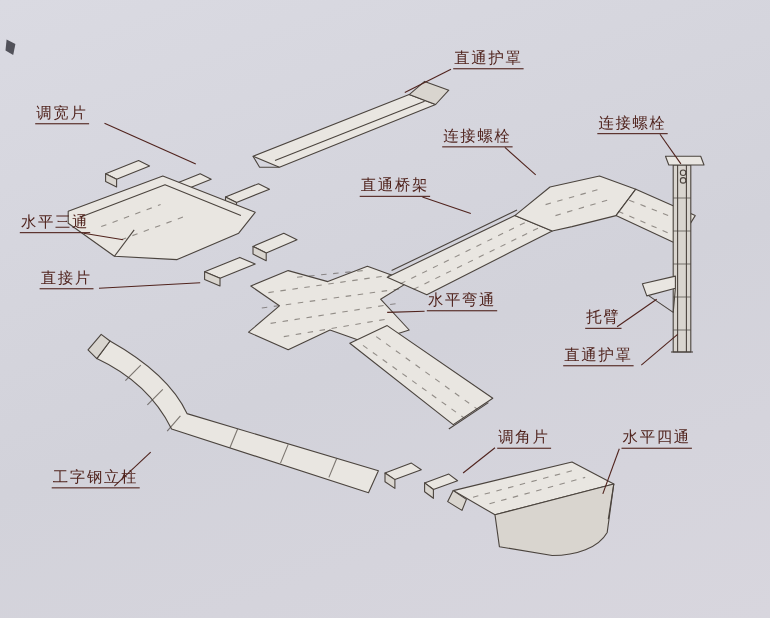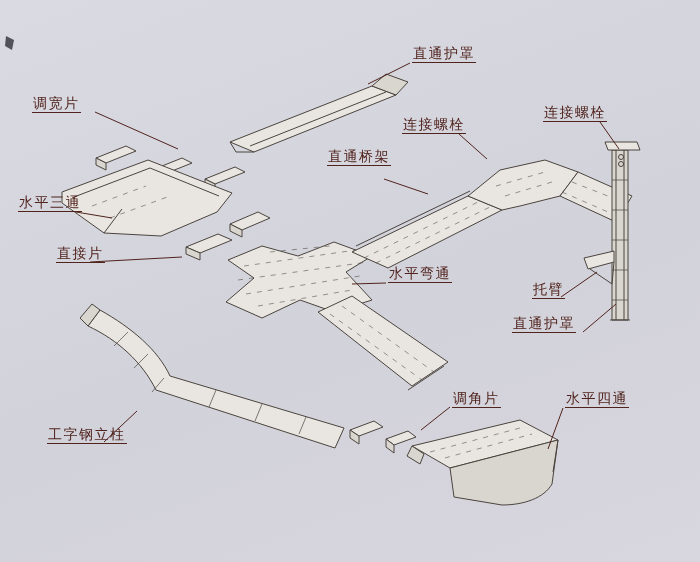--- a/index.html
+++ b/index.html
@@ -159,24 +159,24 @@
       <path class="leader" d="M583,332 L616,304"></path>
       <path class="leader" d="M450,407 L421,430"></path>
       <path class="leader" d="M563,408 L548,449"></path>
       <path class="leader" d="M104,442 L137,411"></path>
     </g>
   </svg>
 
   <div class="label" style="left:412px;top:46px;">直通护罩</div>
   <div class="label" style="left:32px;top:96px;">调宽片</div>
   <div class="label" style="left:18px;top:195px;text-align:right;">水平三通</div>
-  <div class="label" style="left:56px;top:246px;">直接片</div>
+  <div class="label" style="left:36px;top:246px;">直接片</div>
   <div class="label" style="left:402px;top:117px;">连接螺栓</div>
   <div class="label" style="left:543px;top:105px;">连接螺栓</div>
-  <div class="label" style="left:327px;top:149px;text-align:right;">直通桥架</div>
+  <div class="label" style="left:327px;top:162px;text-align:right;">直通桥架</div>
   <div class="label" style="left:388px;top:266px;">水平弯通</div>
   <div class="label" style="left:532px;top:282px;text-align:center;">托臂</div>
   <div class="label" style="left:512px;top:316px;">直通护罩</div>
   <div class="label" style="left:452px;top:391px;">调角片</div>
   <div class="label" style="left:565px;top:391px;">水平四通</div>
   <div class="label" style="left:47px;top:427px;">工字钢立柱</div>
 
 </div>
 
 </body></html>

